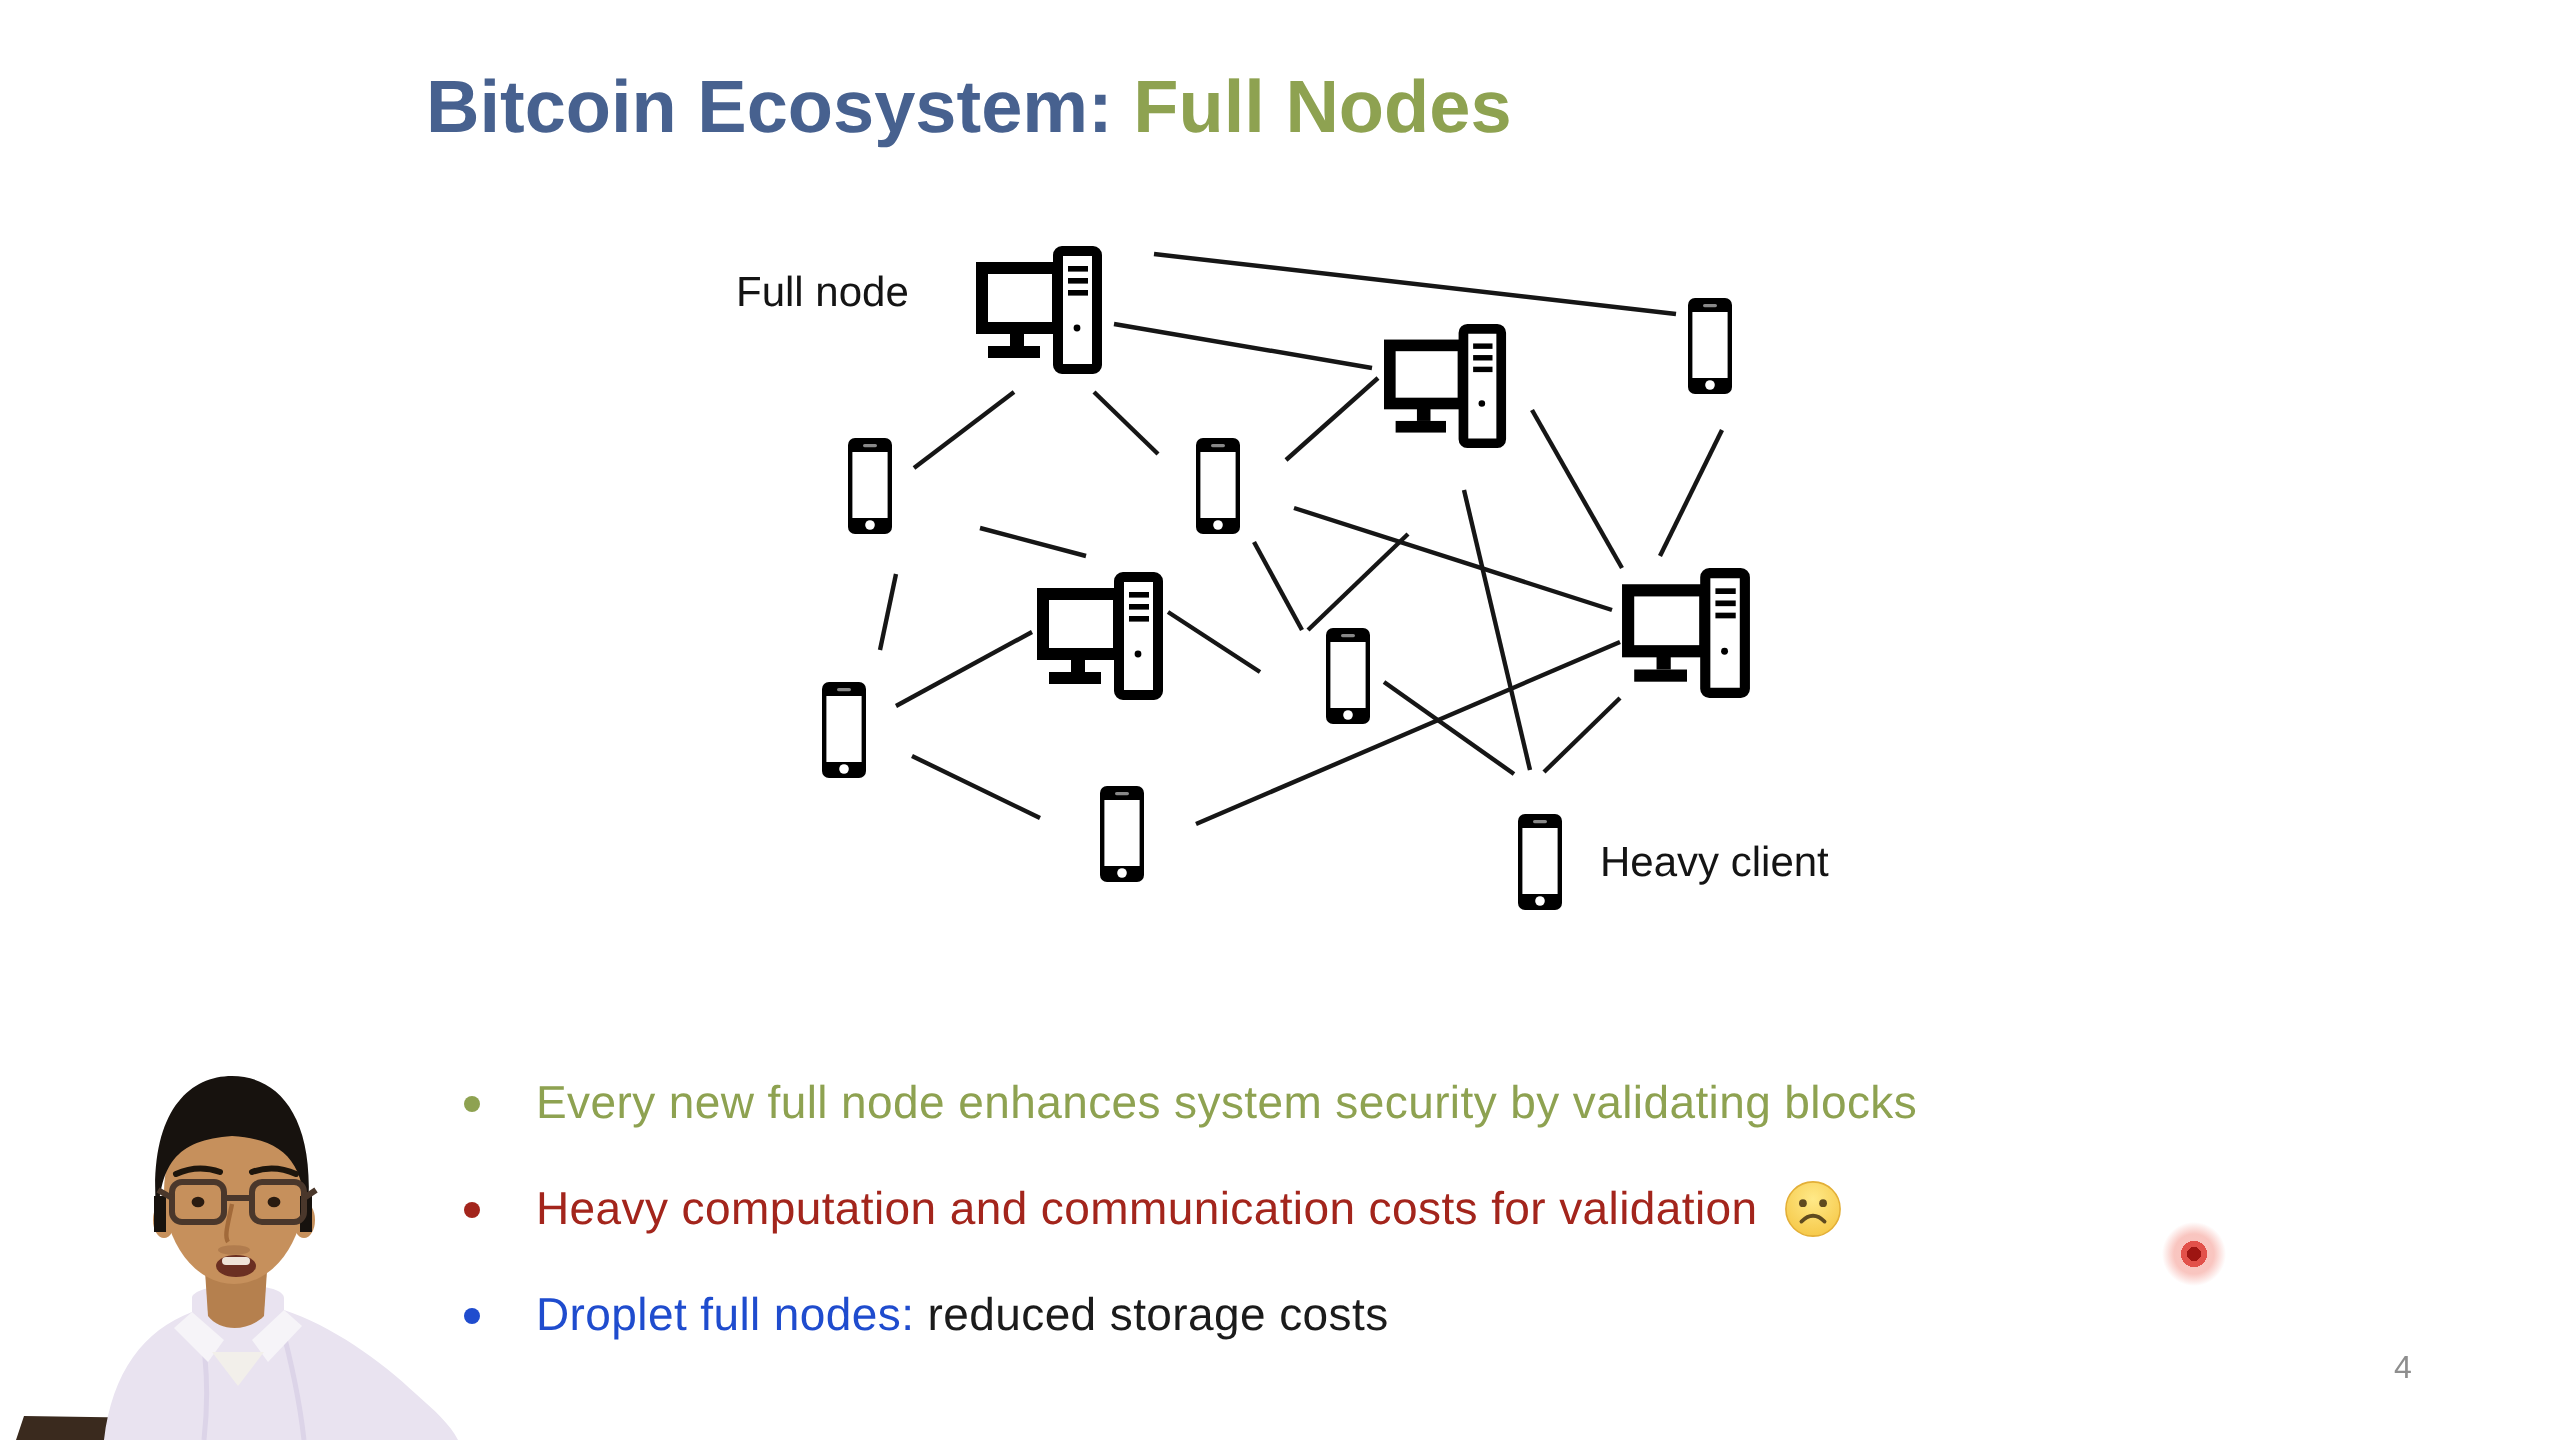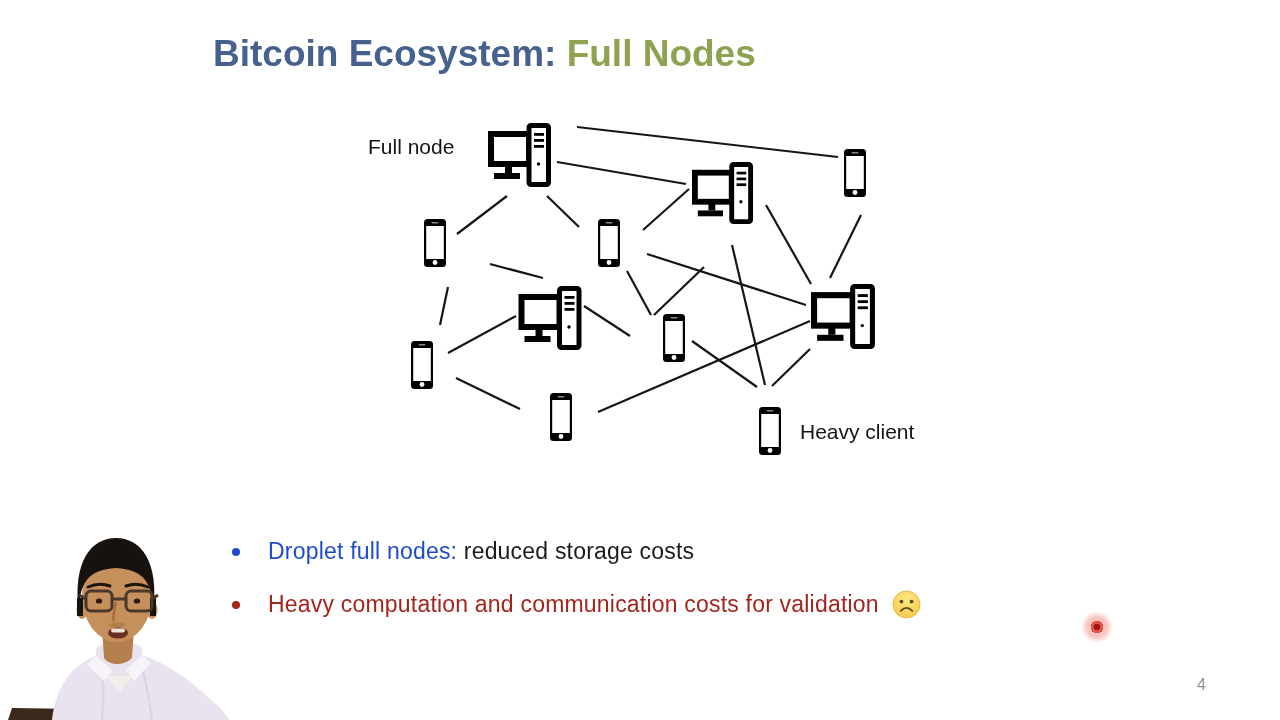--- a/index.html
+++ b/index.html
@@ -99,38 +99,42 @@
       </g>
   </svg>
 
   <div id="diagram-labels">
       <div class="dlabel" style="left: 368px; top: 135px;">Full node</div>
       <div class="dlabel" style="left: 800px; top: 420px;">Heavy client</div>
     </div>
 
   <div class="bullets" id="bullets">
       <div class="bullet-row">
-        <span class="bullet-dot" style="background: rgb(31, 76, 206);"></span>
-        <span class="btext"><span style="color: rgb(31, 76, 206);">Droplet full nodes: </span><span style="color: rgb(27, 27, 27);">reduced storage costs</span></span>
+        <span class="bullet-dot" style="background: rgb(142, 162, 81);"></span>
+        <span class="btext"><span style="color: rgb(142, 162, 81);">Every new full node enhances system security by validating blocks</span></span>
       </div>
       <div class="bullet-row">
         <span class="bullet-dot" style="background: rgb(163, 37, 28);"></span>
         <span class="btext"><span style="color: rgb(163, 37, 28);">Heavy computation and communication costs for validation</span></span>
         <svg viewBox="0 0 32 32" class="emoji">
           <defs>
             <radialGradient id="eg2" cx="50%" cy="32%" r="75%">
        <stop offset="0%" stop-color="#FFE988"></stop>
        <stop offset="100%" stop-color="#F5C644"></stop>
      </radialGradient>
           </defs>
      <circle cx="16" cy="16" r="14" fill="url(#eg2)" stroke="#E3AF37" stroke-width="0.8"></circle>
      <circle cx="10.8" cy="13" r="2" fill="#5F4A1F"></circle>
      <circle cx="21.2" cy="13" r="2" fill="#5F4A1F"></circle>
      <path d="M10 22.5 Q16 16.5 22 22.5" fill="none" stroke="#5F4A1F" stroke-width="1.9" stroke-linecap="round"></path>
         </svg>
+      </div>
+      <div class="bullet-row">
+        <span class="bullet-dot" style="background: rgb(31, 76, 206);"></span>
+        <span class="btext"><span style="color: rgb(31, 76, 206);">Droplet full nodes: </span><span style="color: rgb(27, 27, 27);">reduced storage costs</span></span>
       </div>
     </div>
 
   <div class="laser" id="laser" style="left: 1097px; top: 627px;"></div>
 
   <div class="pagenum">4</div>
 
   <svg id="webcam" viewBox="0 0 232 190">
     <polygon points="8,190 12,178 218,181 222,190" fill="var(--desk)"></polygon>
     <path d="M52,190 C56,156 72,135 96,126 L96,119 C96,116 103,114 109,113 L129,113

